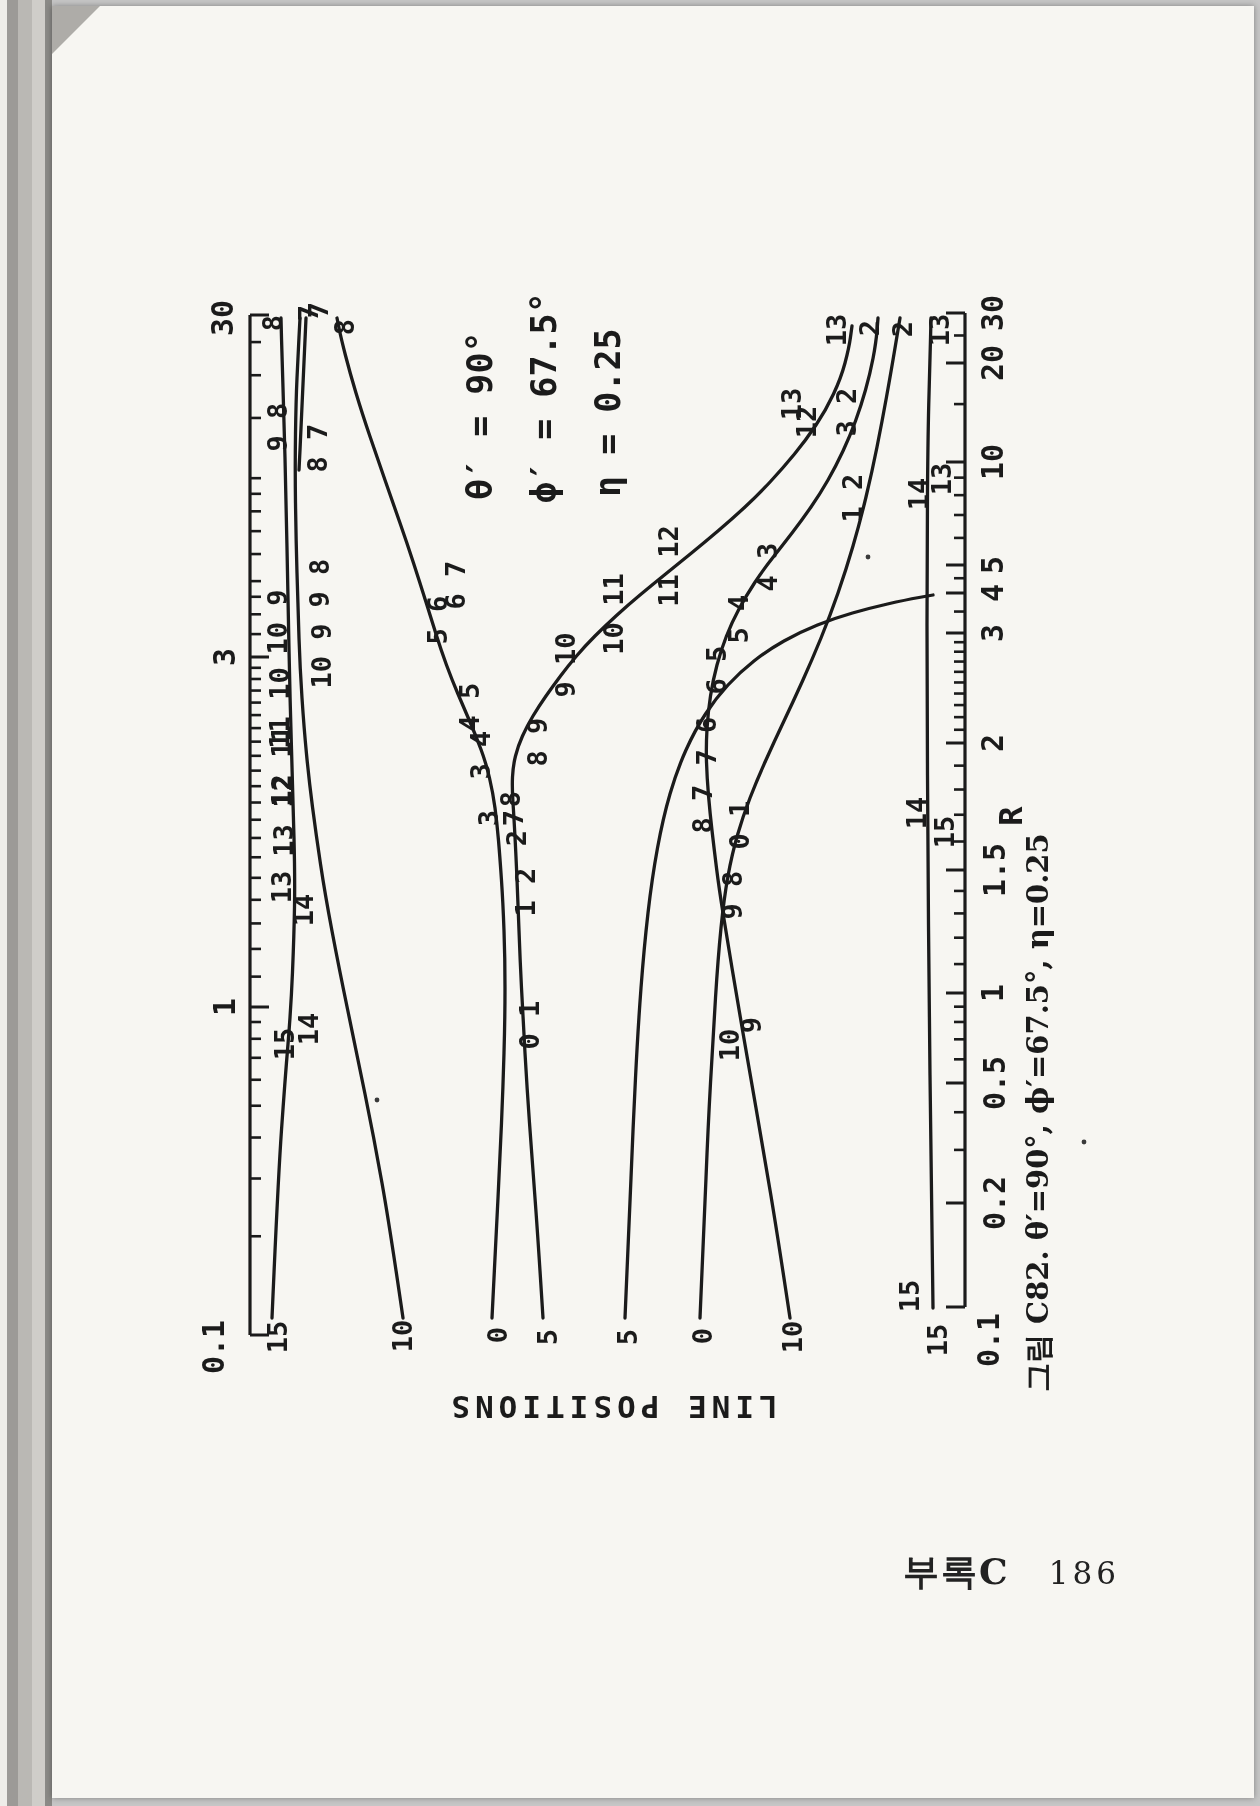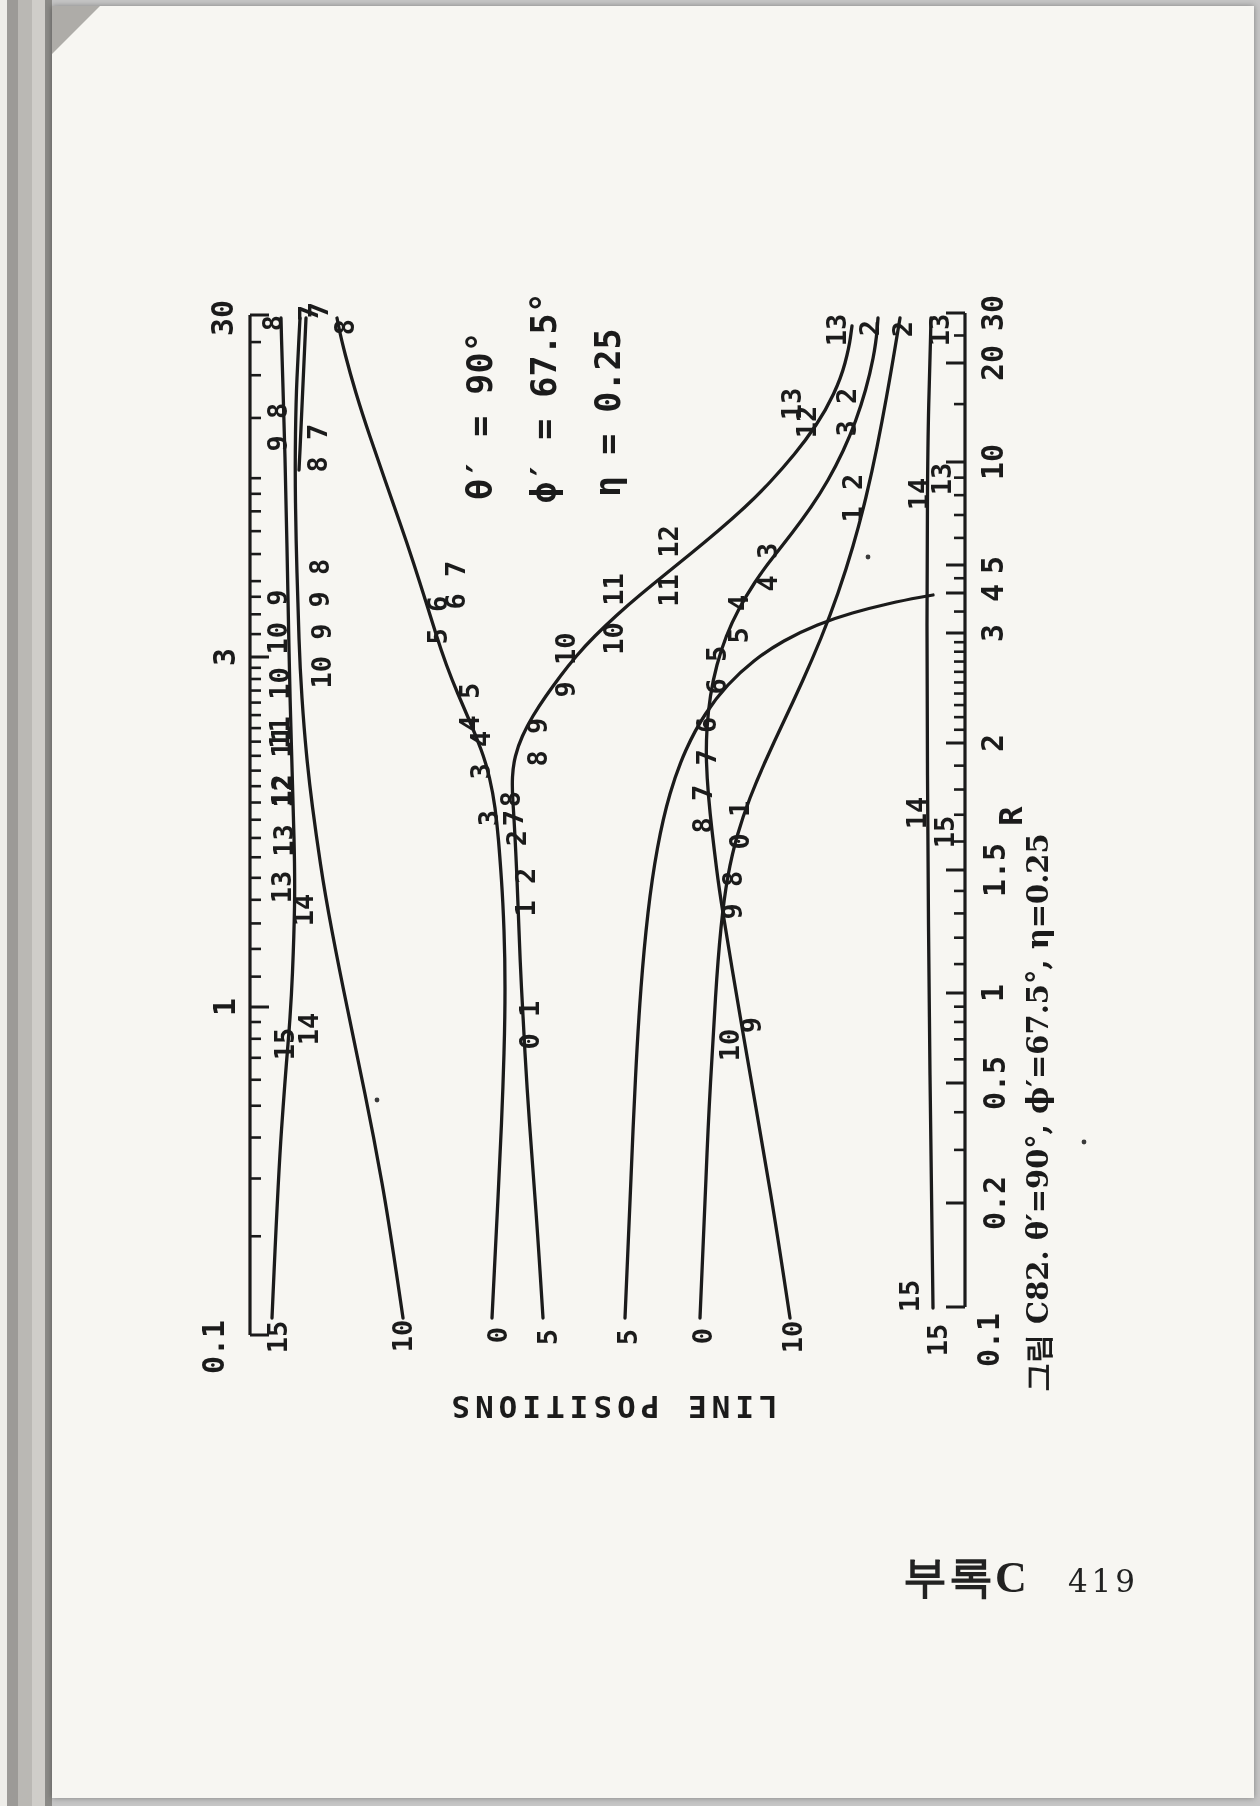--- a/index.html
+++ b/index.html
@@ -7,21 +7,21 @@
          font-family:"DejaVu Sans","Liberation Sans",sans-serif;}
   .edge{position:absolute;top:0;height:1806px;}
   #page{position:absolute;left:52px;top:6px;width:1202px;height:1792px;
         background:#f7f6f2;box-shadow:0 0 6px rgba(0,0,0,.35);}
   #chart-svg{position:absolute;left:0;top:0;}
   text{fill:#1b1b1b;}
   .mono{font-family:"DejaVu Sans Mono","Liberation Mono",monospace;font-weight:700;}
   .serif{font-family:"DejaVu Serif","Liberation Serif",serif;}
   #footer{position:absolute;left:903px;top:1548px;width:340px;
           font-family:"DejaVu Serif","Liberation Serif",serif;color:#222;}
-  #footer .bk{font-size:44px;font-weight:700;letter-spacing:2px;font-family:Liberation Serif, serif;}
+  #footer .bk{font-size:36px;font-weight:700;letter-spacing:2px;}
   #footer .pg{font-size:31px;margin-left:34px;letter-spacing:4px;}
 </style>
 </head>
 <body>
 <div id="stage">
 
   <div class="edge" style="left:0;width:7px;background:#eeede9;"></div>
   <div class="edge" style="left:7px;width:11px;background:#9c9a97;"></div>
   <div class="edge" style="left:18px;width:14px;background:#bab8b4;"></div>
   <div class="edge" style="left:32px;width:13px;background:#cfcdc9;"></div>
@@ -222,15 +222,15 @@
 
     <text class="mono" x="1022" y="816" font-size="32" transform="rotate(-90 1022 816)" text-anchor="middle">R</text>
 
     <text class="mono" x="612" y="1396" font-size="31" letter-spacing="5" transform="rotate(180 612 1396)" text-anchor="middle">LINE POSITIONS</text>
 
     <text class="serif" x="1048" y="1392" font-size="29" font-weight="700" transform="rotate(-90 1048 1392)" text-anchor="start">그림 C82.  θ′=90°, ϕ′=67.5°, η=0.25</text>
   </svg>
 
   <div id="footer">
     <span class="bk">부록C</span>
-    <span class="pg">419</span>
+    <span class="pg">186</span>
   </div>
 </div>
 
 </body></html>

